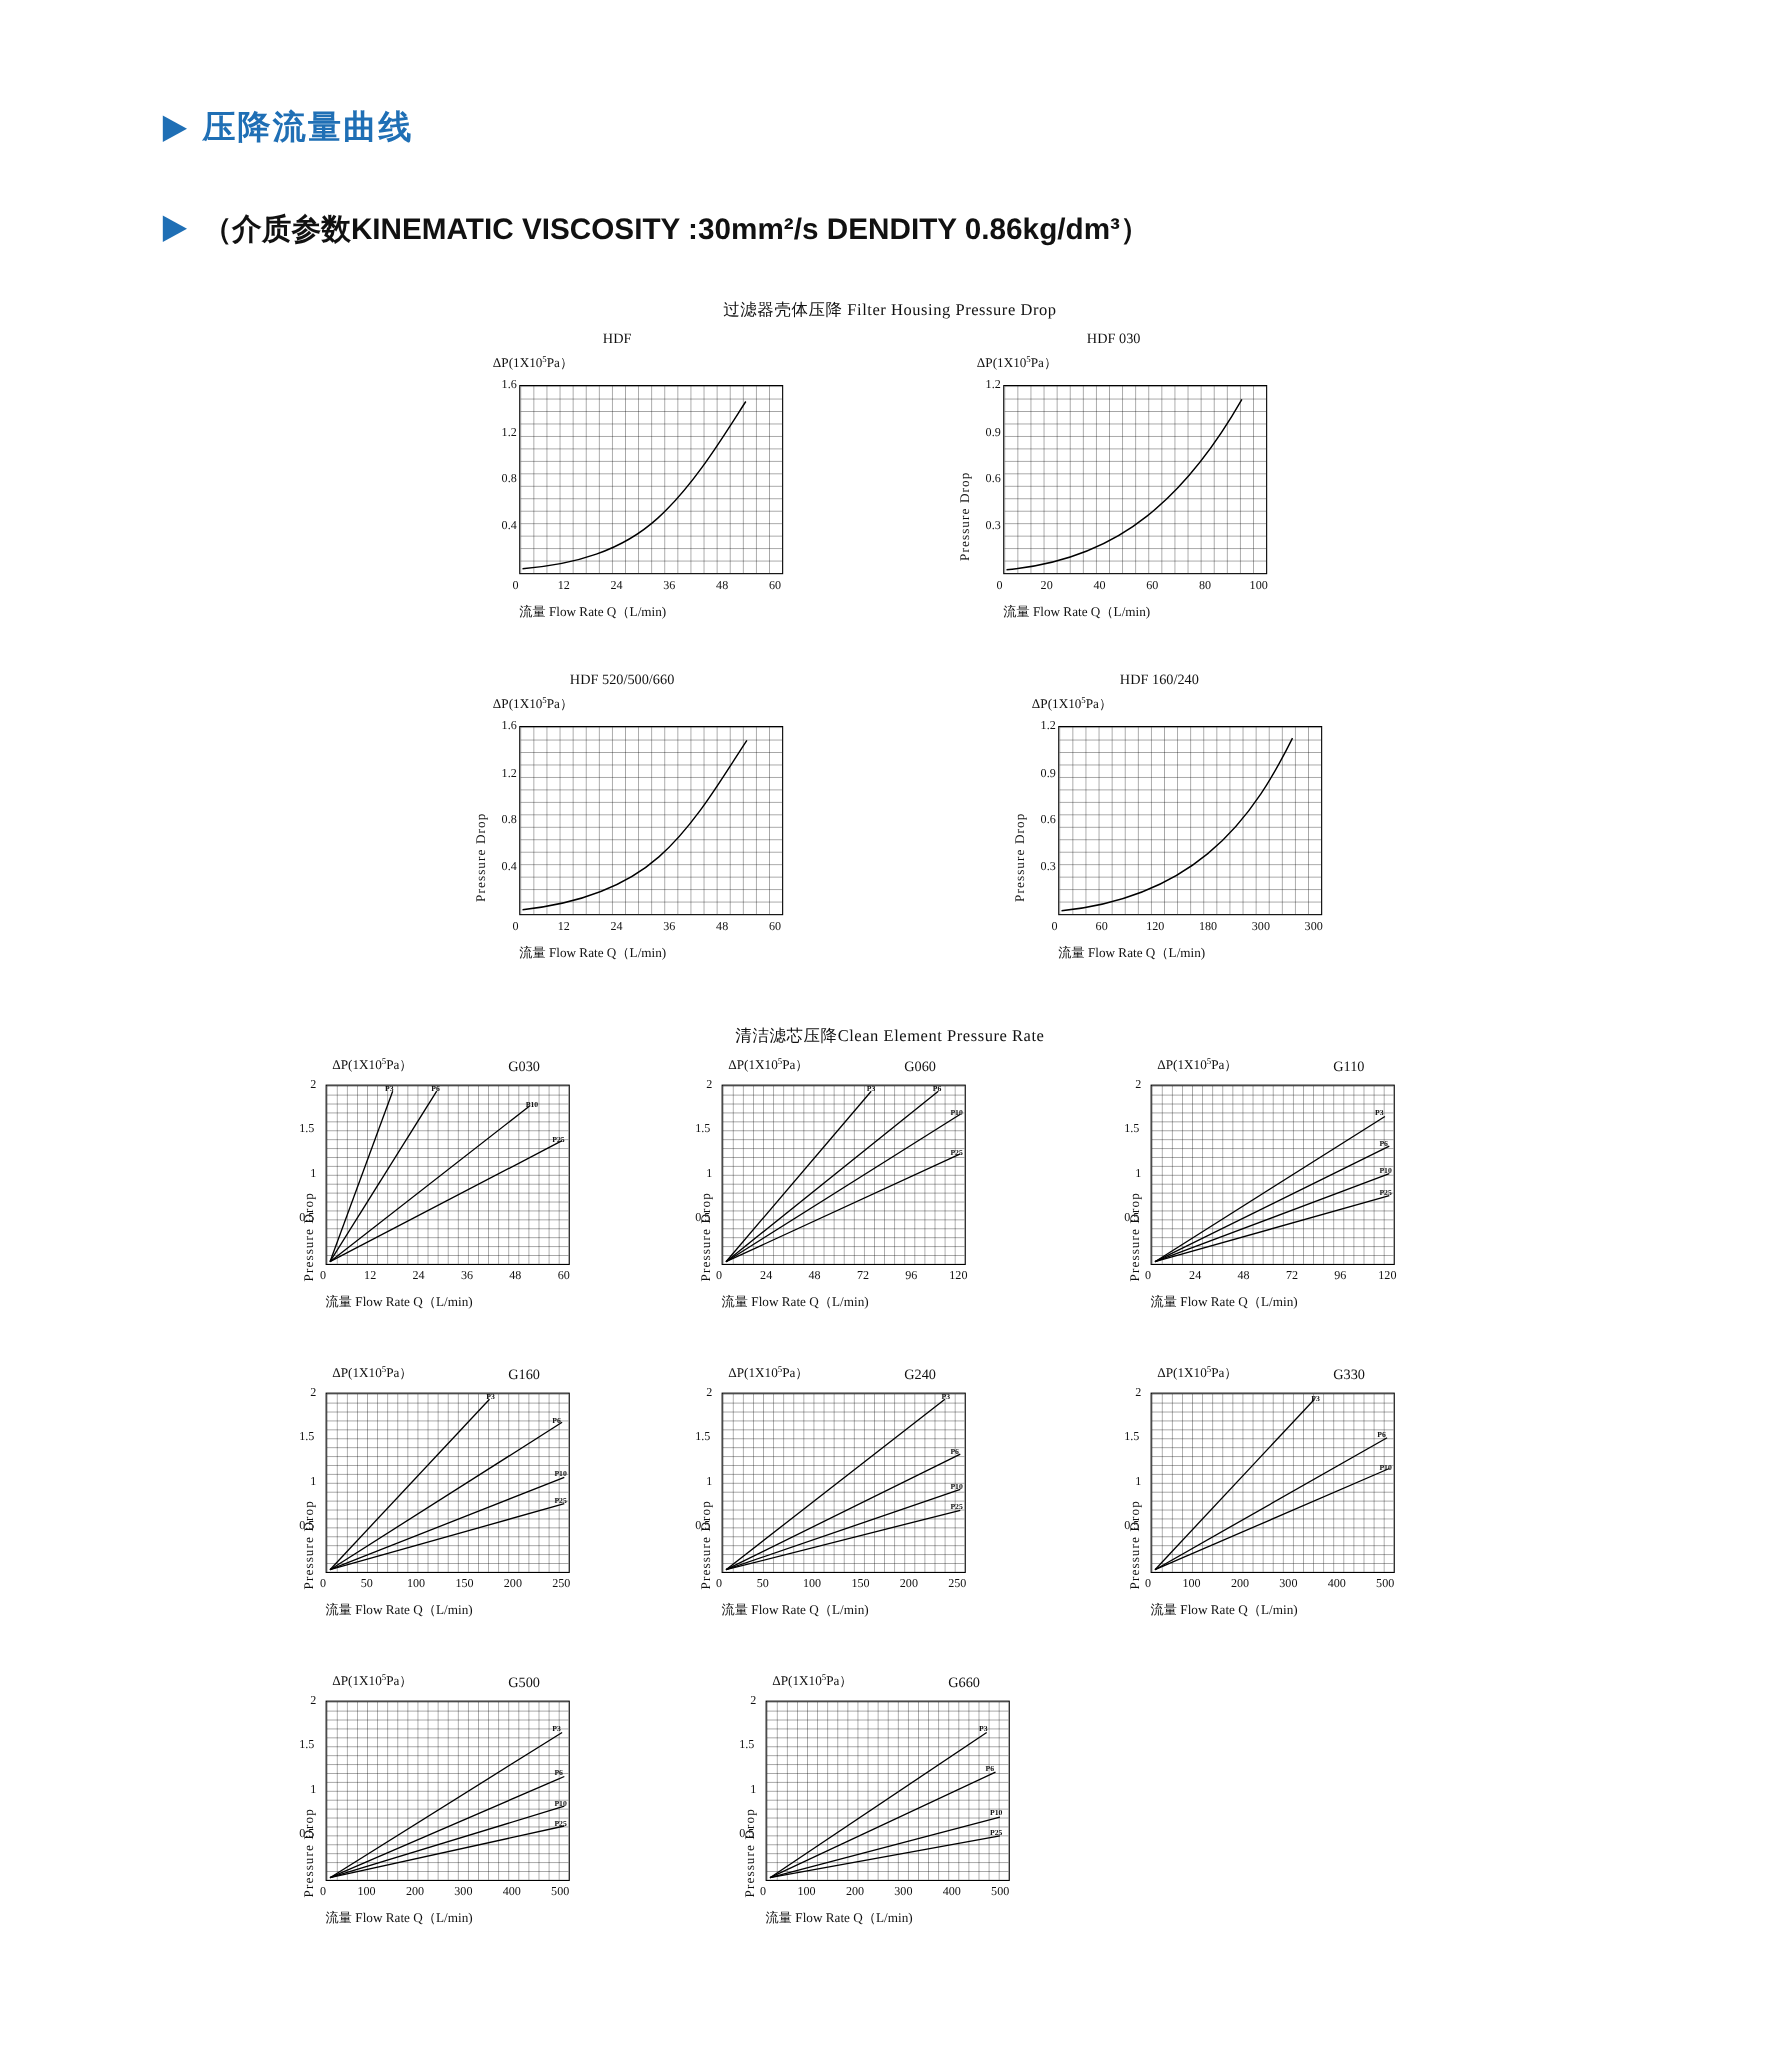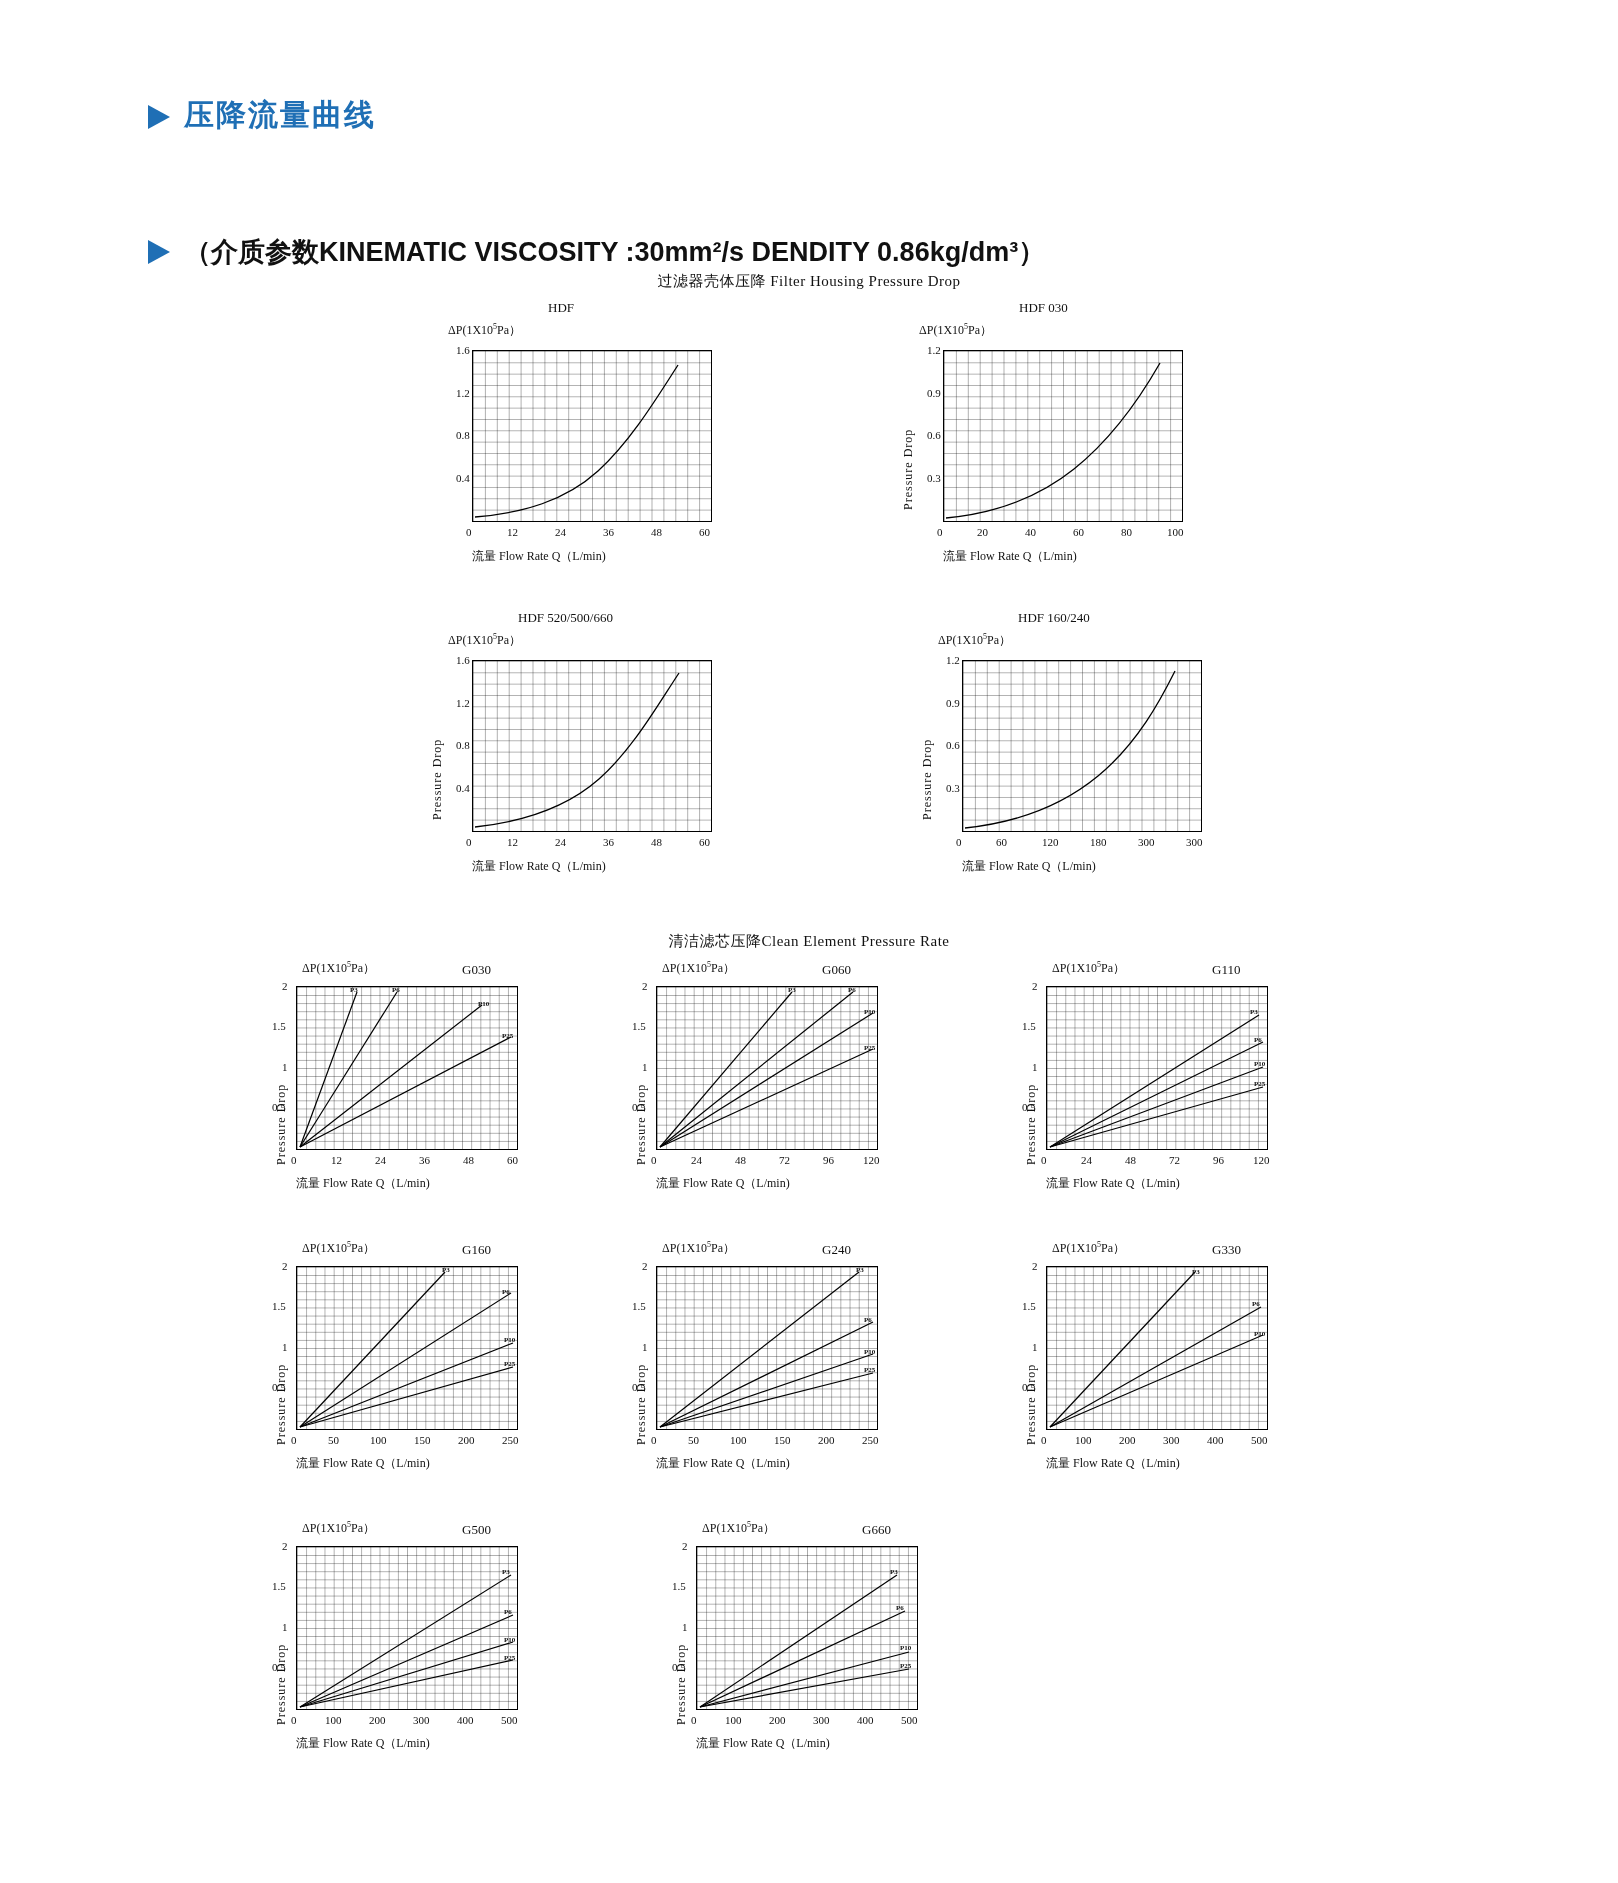--- a/index.html
+++ b/index.html
@@ -10,21 +10,21 @@
   }
   
   .hdr1{position:absolute;left:148px;top:95px;display:flex;align-items:baseline;}
   .tri{
     width:0;height:0;border-left:22px solid #1f6fb5;
     border-top:12px solid transparent;border-bottom:12px solid transparent;
     margin-right:14px;position:relative;top:4px;
   }
   .cn-title{font-size:30px;font-weight:bold;color:#1f6fb5;letter-spacing:2px;}
   .en-title{font-size:25px;font-weight:bold;color:#b9b9b9;letter-spacing:0.5px;margin-left:24px;}
-  .hdr2{position:absolute;left:148px;top:190px;display:flex;align-items:baseline;margin-top:44px;}
+  .hdr2{position:absolute;left:148px;top:190px;display:flex;align-items:baseline;}
   .hdr2 .tri{top:3px;}
   .hdr2-text{font-size:27px;font-weight:bold;color:#111;letter-spacing:0px;}
   .sec-title{
     position:absolute;text-align:center;width:100%;
     font-family:"Liberation Serif", serif;font-size:15px;color:#111;letter-spacing:0.5px;
   }
   
   .chart{position:absolute;}
   .chart .cap{
     position:absolute;font-family:"Liberation Serif", serif;font-size:13px;color:#111;
@@ -91,21 +91,21 @@
   <div class="tick" style="left:56px;top:172px;">0.4</div>
   <div class="tick" style="left:66px;top:226px;">0</div>
   <div class="tick" style="left:107px;top:226px;">12</div>
   <div class="tick" style="left:155px;top:226px;">24</div>
   <div class="tick" style="left:203px;top:226px;">36</div>
   <div class="tick" style="left:251px;top:226px;">48</div>
   <div class="tick" style="left:299px;top:226px;">60</div>
   <div class="axname" style="left:72px;top:248px;">流量 Flow Rate  Q（L/min)</div>
 </div>
 
-<div class="chart" style="left:871px;top:300px;width:330px;height:290px;">
+<div class="chart" style="left:840px;top:300px;width:330px;height:290px;">
   <div class="cap" style="left:148px;top:0px;">HDF 030</div>
   <div class="unit" style="left:48px;top:22px;">ΔP(1X10<sup>5</sup>Pa）</div>
   <div class="ylab" style="left:30px;top:210px;">Pressure Drop</div>
   <div class="plot" style="left:72px;top:50px;width:240px;height:172px;">
     <svg width="238" height="170" viewBox="0 0 238 170">
       <rect width="238" height="170" fill="url(#gA)"></rect>
       <path d="M2 167 C 45 163, 90 150, 130 118 C 170 86, 200 40, 216 12" fill="none" stroke="#000" stroke-width="1.3"></path>
     </svg>
   </div>
   <div class="tick" style="left:56px;top:44px;">1.2</div>

